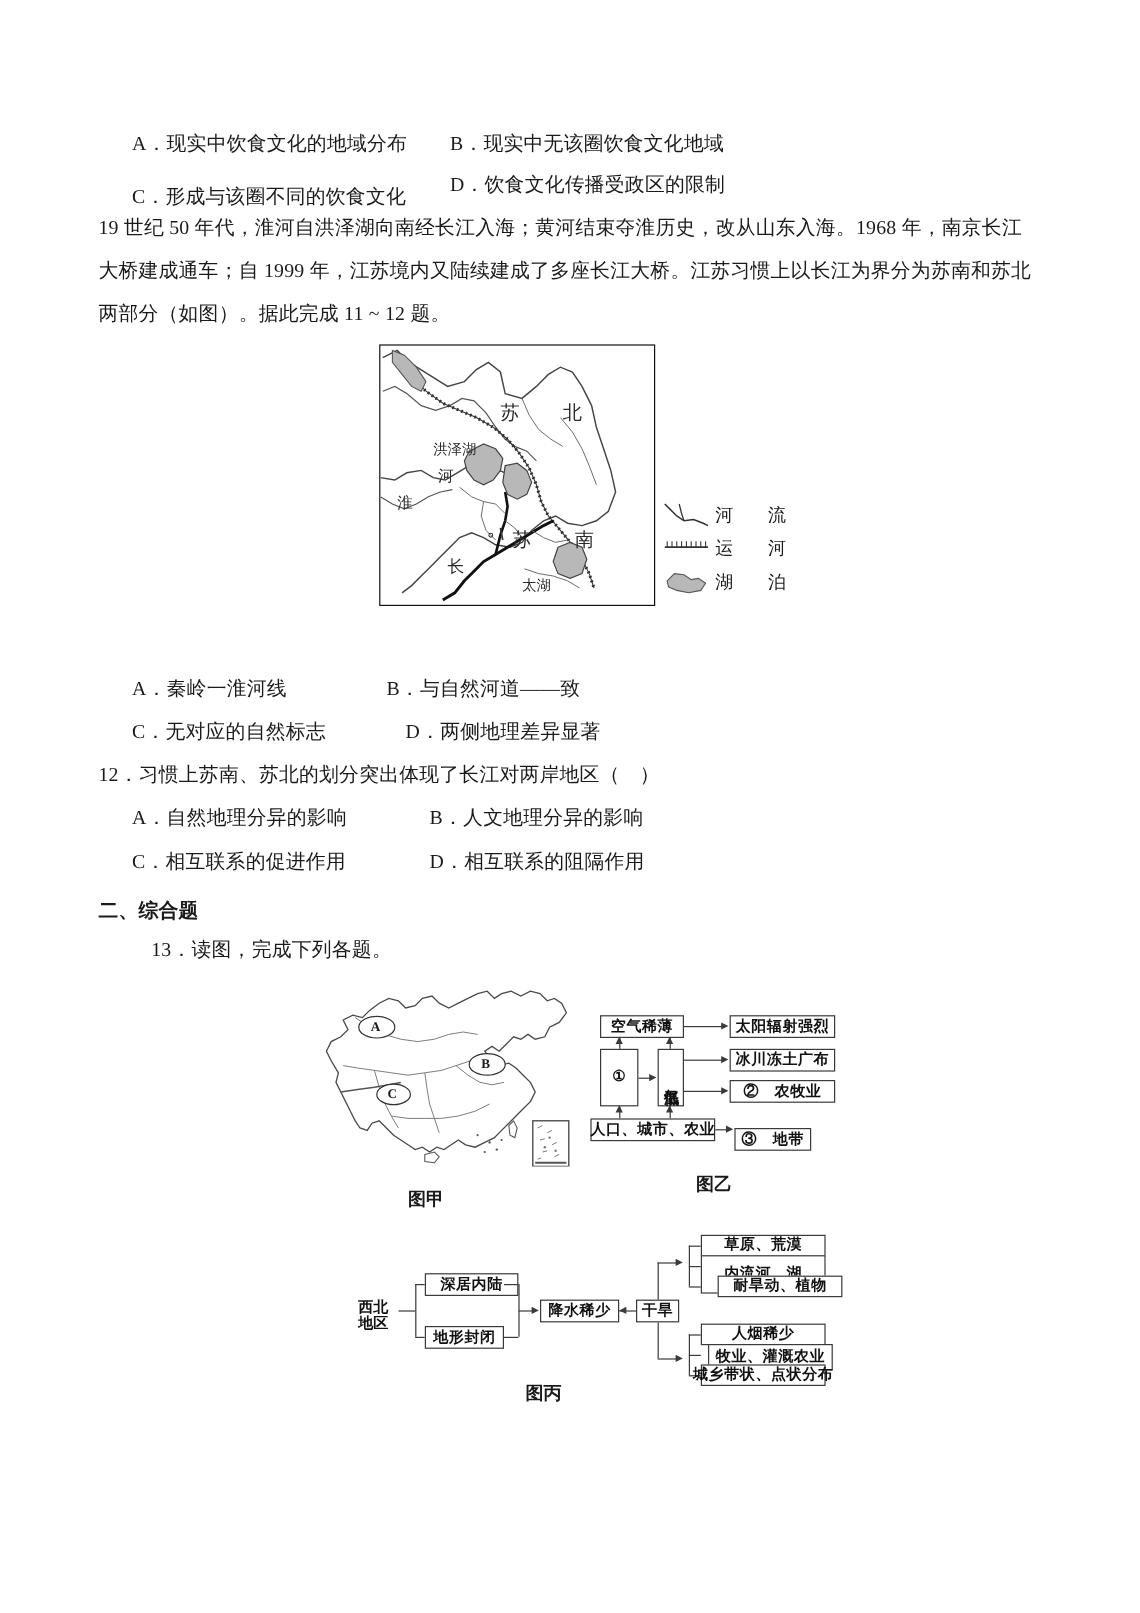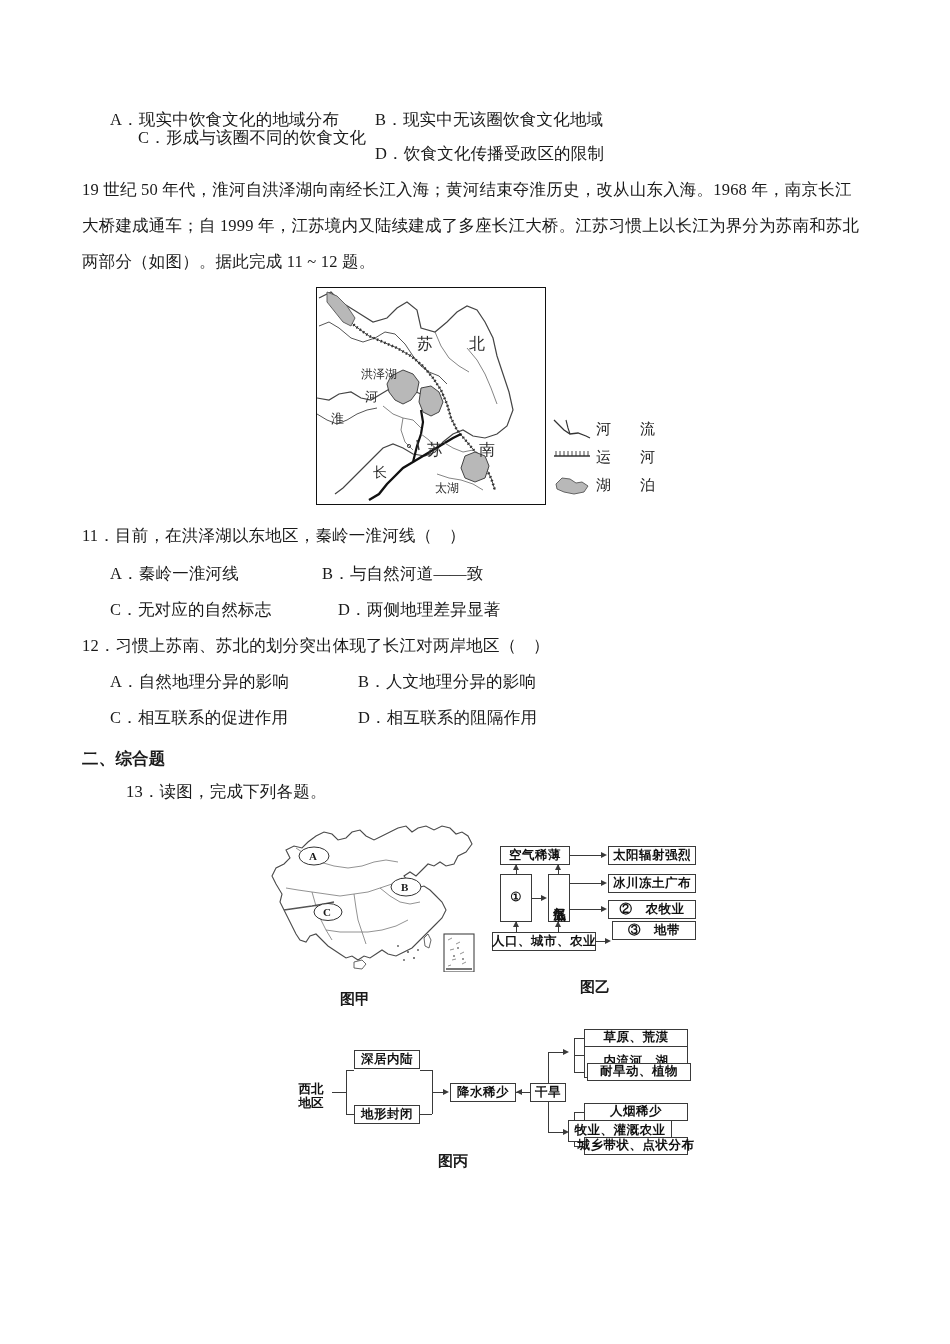--- a/index.html
+++ b/index.html
@@ -155,21 +155,21 @@
     border-bottom: 6px solid #3a3a3a;
   }
 </style>
 </head>
 <body>
 
 <div class="page">
 
   <div class="tline indent-opt" style="left:110px; top:112px;">A．现实中饮食文化的地域分布</div>
   <div class="tline indent-opt" style="left:375px; top:112px;">B．现实中无该圈饮食文化地域</div>
-  <div class="tline indent-opt" style="left:110px; top:130px;margin-left:28px;">C．形成与该圈不同的饮食文化</div>
+  <div class="tline indent-opt" style="left:110px; top:156px;">C．形成与该圈不同的饮食文化</div>
   <div class="tline indent-opt" style="left:375px; top:146px;">D．饮食文化传播受政区的限制</div>
 
   <div class="tline body-text" style="left:82px; top:182px;">19 世纪 50 年代，淮河自洪泽湖向南经长江入海；黄河结束夺淮历史，改从山东入海。1968 年，南京长江</div>
   <div class="tline body-text" style="left:82px; top:218px;">大桥建成通车；自 1999 年，江苏境内又陆续建成了多座长江大桥。江苏习惯上以长江为界分为苏南和苏北</div>
   <div class="tline body-text" style="left:82px; top:254px;">两部分（如图）。据此完成 11 ~ 12 题。</div>
 
   <div id="legend">
     <div class="leg-row" style="top:0;">
       <svg width="40" height="22" viewBox="0 0 40 22">
         <path d="M2 2 L12 12 L18 16 L26 15 L34 18 L38 20" fill="none" stroke="#333" stroke-width="1.3"></path>
@@ -250,21 +250,20 @@
 
     <span class="maplabel" style="left:100px; top:46px; font-size:16px; letter-spacing:10px;">苏　北</span>
     <span class="maplabel" style="left:44px; top:78px; font-size:12px;">洪泽湖</span>
     <span class="maplabel" style="left:48px; top:100px; font-size:13px;">河</span>
     <span class="maplabel" style="left:14px; top:122px; font-size:13px;">淮</span>
     <span class="maplabel" style="left:110px; top:152px; font-size:16px; letter-spacing:10px;">苏　南</span>
     <span class="maplabel" style="left:56px; top:176px; font-size:14px;">长</span>
     <span class="maplabel" style="left:118px; top:192px; font-size:12px;">太湖</span>
   </div>
 
-  <div class="tline body-text" style="left:82px; top:528px;">11．目前，在洪泽湖以东地区，秦岭一淮河线（　）</div>
   <div class="tline indent-opt" style="left:110px; top:566px;">A．秦岭一淮河线</div>
   <div class="tline indent-opt" style="left:322px; top:566px;">B．与自然河道——致</div>
   <div class="tline indent-opt" style="left:110px; top:602px;">C．无对应的自然标志</div>
   <div class="tline indent-opt" style="left:338px; top:602px;">D．两侧地理差异显著</div>
 
   <div class="tline body-text" style="left:82px; top:638px;">12．习惯上苏南、苏北的划分突出体现了长江对两岸地区（　）</div>
   <div class="tline indent-opt" style="left:110px; top:674px;">A．自然地理分异的影响</div>
   <div class="tline indent-opt" style="left:358px; top:674px;">B．人文地理分异的影响</div>
   <div class="tline indent-opt" style="left:110px; top:710px;">C．相互联系的促进作用</div>
   <div class="tline indent-opt" style="left:358px; top:710px;">D．相互联系的阻隔作用</div>
@@ -352,21 +351,21 @@
     <div class="fbox" style="left:120px; top:56px; width:88px; height:19px;">②　农牧业</div>
 
     <div class="ln h" style="left:82px; top:39px; width:32px;"></div>
     <div class="arw r" style="left:113px; top:35.5px;"></div>
 
     <div class="ln h" style="left:82px; top:65px; width:32px;"></div>
     <div class="arw r" style="left:113px; top:61.5px;"></div>
 
     <div class="fbox" style="left:4px; top:88px; width:104px; height:19px;">人口、城市、农业</div>
 
-    <div class="fbox" style="left:124px; top:77px; width:84px; height:19px;">③　地带</div>
+    <div class="fbox" style="left:124px; top:96px; width:64px; height:19px;">③　地带</div>
 
     <div class="ln v" style="left:28px; top:78px; height:10px;"></div>
     <div class="arw u" style="left:24.5px; top:77px;"></div>
 
     <div class="ln v" style="left:70px; top:78px; height:10px;"></div>
     <div class="arw u" style="left:66.5px; top:77px;"></div>
 
     <div class="ln h" style="left:108px; top:97px; width:10px;"></div>
     <div class="arw r" style="left:117px; top:93.5px;"></div>
   </div>
@@ -375,21 +374,21 @@
   <div id="fig-bing" style="position:absolute; left:290px; top:1030px; width:400px; height:135px;">
 
     <div class="plain-label" style="left:0px; top:52px; width:42px;">西北
 地区</div>
 
     <div class="ln h" style="left:42px; top:62px; width:14px;"></div>
     <div class="ln v" style="left:56px; top:40px; height:44px;"></div>
     <div class="ln h" style="left:56px; top:40px; width:8px;"></div>
     <div class="ln h" style="left:56px; top:84px; width:8px;"></div>
 
-    <div class="fbox" style="left:64px; top:20px; width:66px; height:19px;">深居内陆</div>
+    <div class="fbox" style="left:64px; top:31px; width:78px; height:19px;">深居内陆</div>
 
     <div class="fbox" style="left:64px; top:75px; width:66px; height:19px;">地形封闭</div>
 
     <div class="ln h" style="left:130px; top:40px; width:12px;"></div>
     <div class="ln h" style="left:130px; top:84px; width:12px;"></div>
     <div class="ln v" style="left:142px; top:40px; height:44px;"></div>
     <div class="ln h" style="left:142px; top:62px; width:12px;"></div>
     <div class="arw r" style="left:153px; top:58.5px;"></div>
 
     <div class="fbox" style="left:160px; top:53px; width:66px; height:19px;">降水稀少</div>
@@ -411,20 +410,20 @@
     <div class="ln h" style="left:284px; top:25px; width:10px;"></div>
     <div class="ln h" style="left:284px; top:42px; width:10px;"></div>
 
     <div class="ln v" style="left:284px; top:82px; height:34px;"></div>
     <div class="ln h" style="left:284px; top:82px; width:10px;"></div>
     <div class="ln h" style="left:284px; top:99px; width:10px;"></div>
     <div class="ln h" style="left:284px; top:116px; width:10px;"></div>
 
     <div class="fbox" style="left:294px; top:-1px; width:104px; height:18px;">草原、荒漠</div>
     <div class="fbox" style="left:294px; top:16px; width:104px; height:32px;">内流河、湖</div>
-    <div class="fbox" style="left:297px; top:33px; width:104px; height:18px;">耐旱动、植物</div>
+    <div class="fbox" style="left:308px; top:33px; width:104px; height:18px;">耐旱动、植物</div>
     <div class="fbox" style="left:294px; top:73px; width:104px; height:18px;">人烟稀少</div>
-    <div class="fbox" style="left:278px; top:90px; width:104px; height:22px;">牧业、灌溉农业</div>
+    <div class="fbox" style="left:300px; top:90px; width:104px; height:22px;">牧业、灌溉农业</div>
     <div class="fbox" style="left:294px; top:107px; width:104px; height:18px;">城乡带状、点状分布</div>
   </div>
   <div class="figcap" style="left:438px; top:1152px;">图丙</div>
 
 </div>
 
 </body></html>

